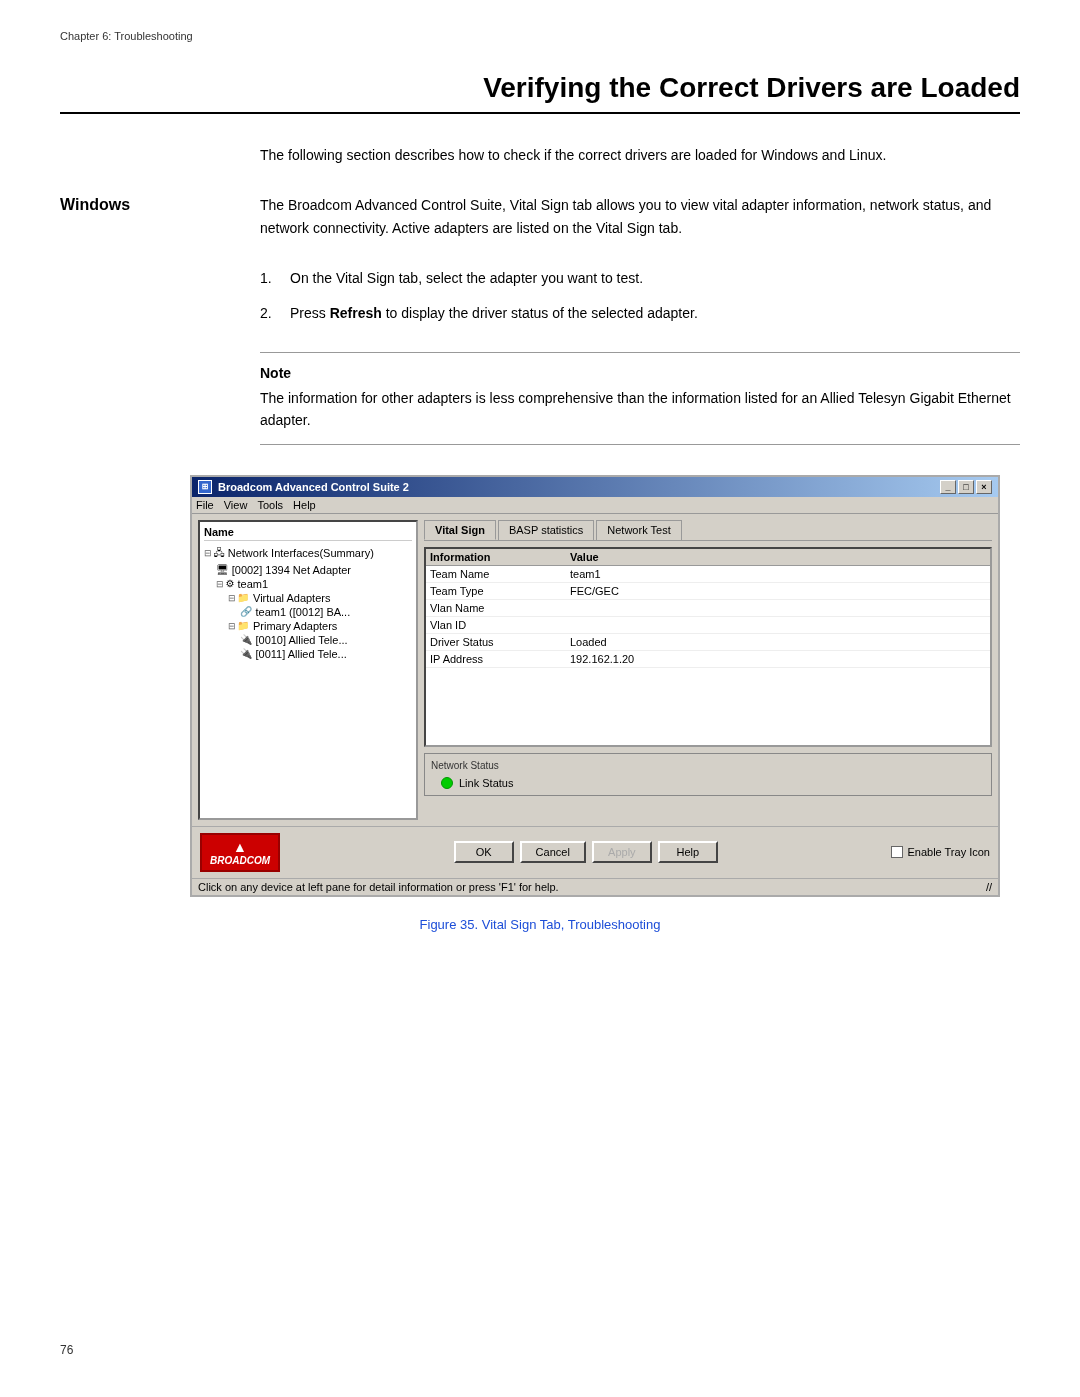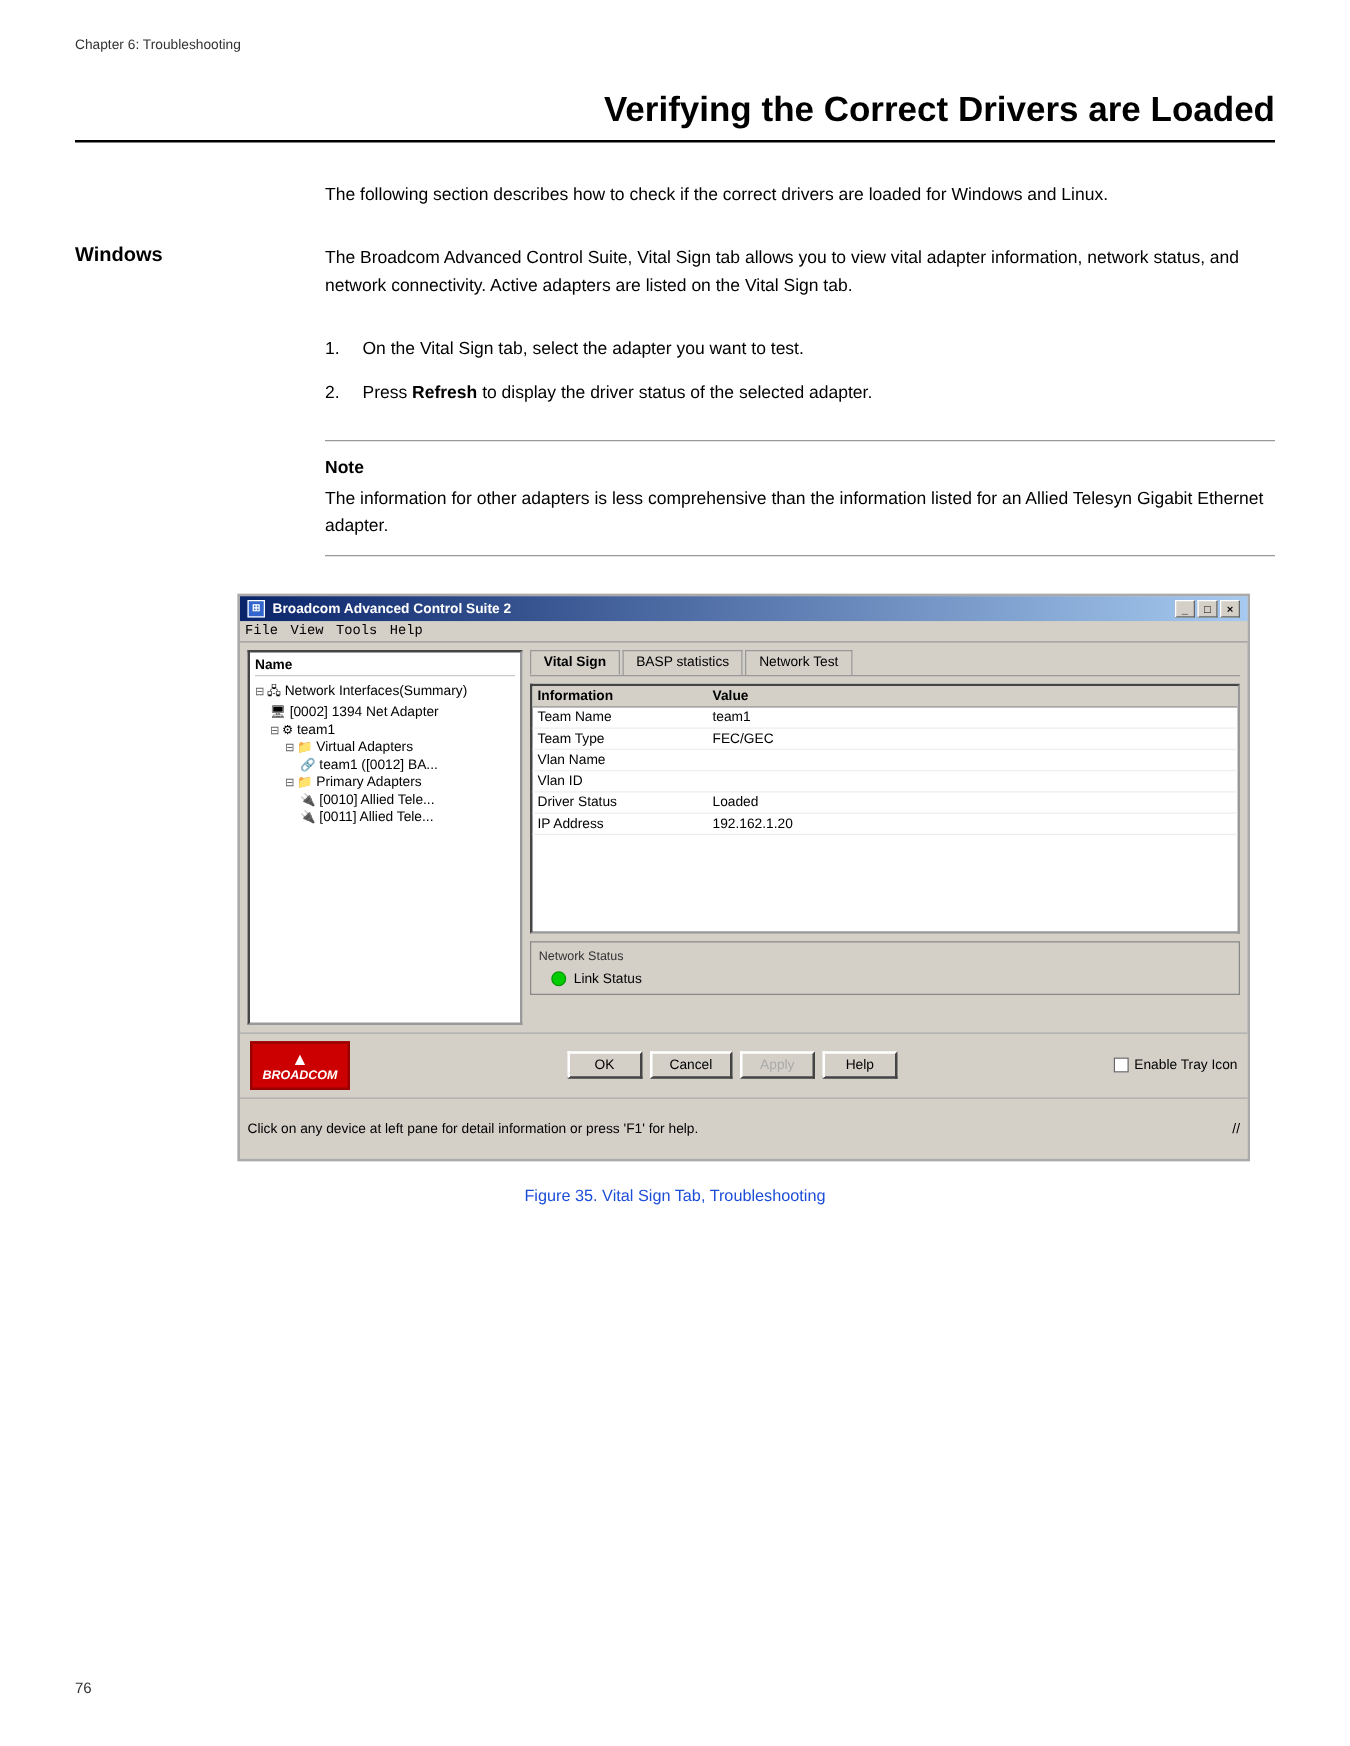--- a/index.html
+++ b/index.html
@@ -159,21 +159,20 @@
       font-weight: bold;
     }
 
     .dialog-menu {
       background: #d4d0c8;
       padding: 2px 4px;
       display: flex;
       gap: 10px;
       font-size: 11px;
       border-bottom: 1px solid #999;
-      font-family: Liberation Mono, monospace;
     }
 
     .dialog-menu span {
       cursor: pointer;
     }
 
     .dialog-body {
       display: flex;
       padding: 6px;
       gap: 6px;
@@ -355,21 +354,21 @@
       width: 12px;
       height: 12px;
       border: 1px solid #666;
       background: #fff;
     }
 
     
     .dialog-statusbar {
       background: #d4d0c8;
       border-top: 1px solid #aaa;
-      padding: 18px 6px;
+      padding: 2px 6px;
       font-size: 11px;
       display: flex;
       justify-content: space-between;
     }
 
     
     .figure-caption {
       text-align: center;
       margin-top: 10px;
       font-size: 13px;

